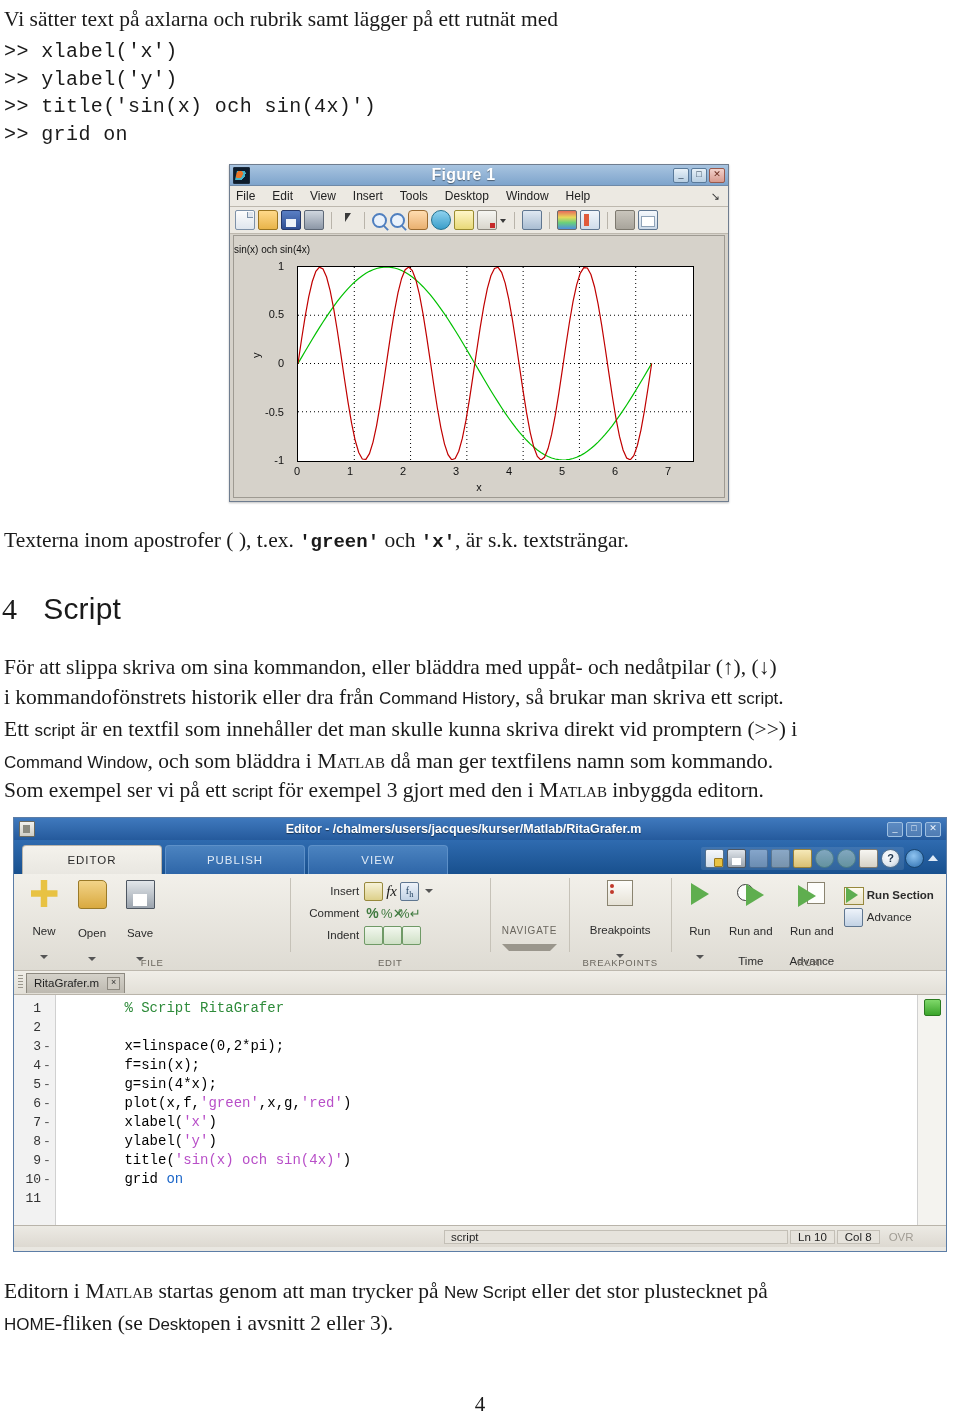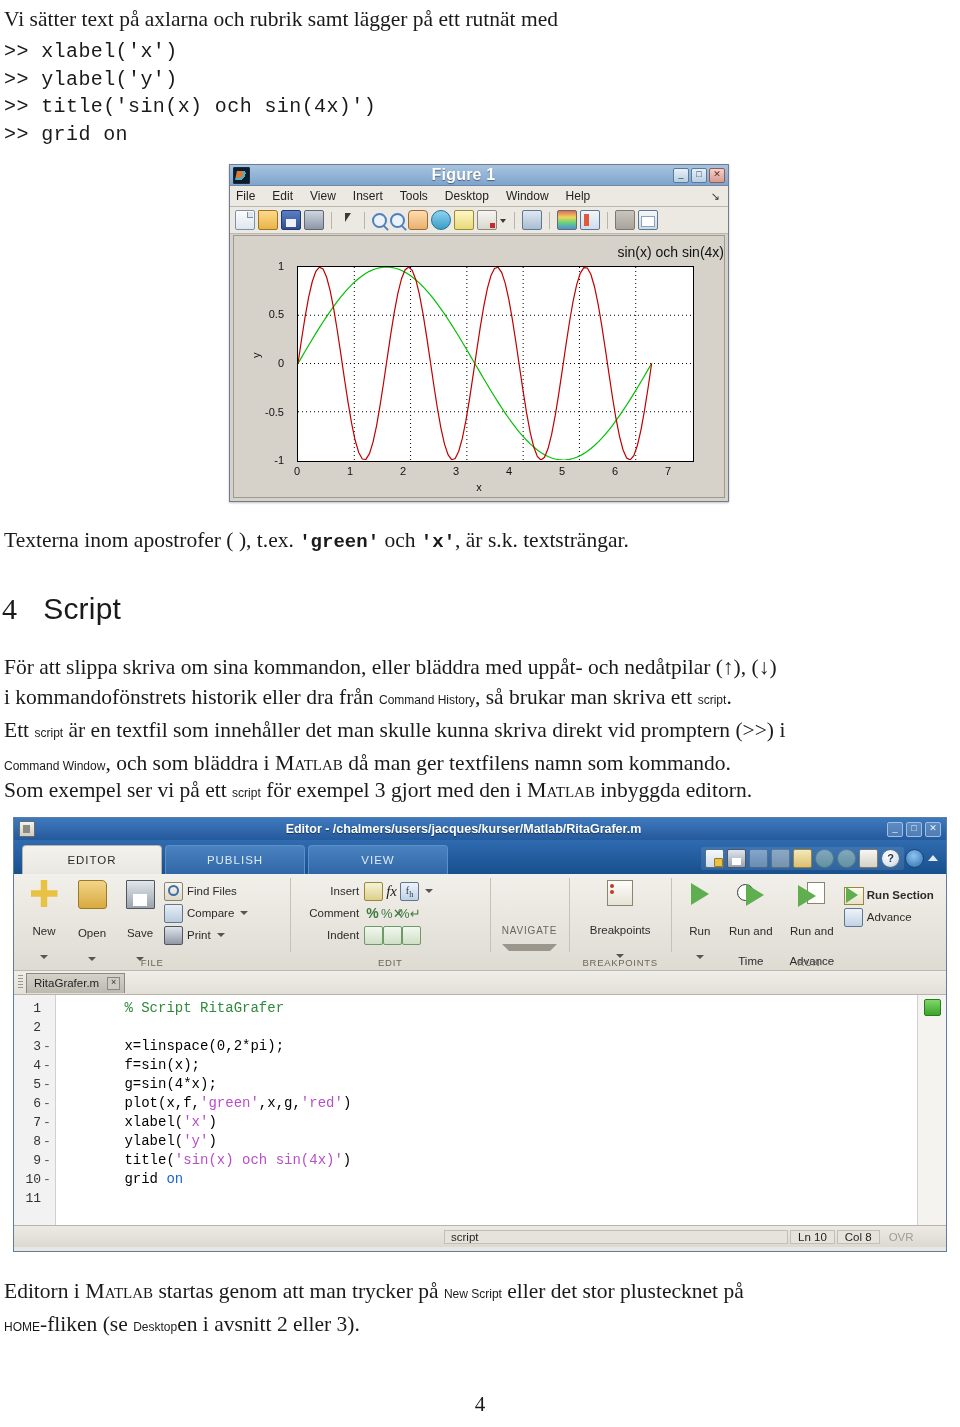--- a/index.html
+++ b/index.html
@@ -10,21 +10,21 @@
   }
   .page{position:relative;width:800px;height:1427px;}
 
   
   .para{font-family:"Liberation Serif",serif;font-size:21.5px;line-height:30px;text-align:justify;}
   .intro{position:absolute;left:4px;top:4px;width:700px;}
   .code-block{position:absolute;left:4px;top:38px;font-family:"Liberation Mono",monospace;font-size:20px;line-height:27.5px;letter-spacing:.4px;}
   .code-block div{white-space:pre;}
 
   .texterna{position:absolute;left:4px;top:528px;width:952px;font-size:21.5px;}
-  .sans{font-family:"Liberation Sans",sans-serif;font-size:12px;}
+  .sans{font-family:"Liberation Sans",sans-serif;font-size:17px;}
   .mono{font-family:"Liberation Mono",monospace;font-size:19px;font-weight:bold;}
   .smallcaps{font-variant:small-caps;font-size:22px;}
 
   h2.section{position:absolute;left:2px;top:592px;margin:0;font-family:"Liberation Sans",sans-serif;
     font-weight:400;font-size:30px;letter-spacing:.2px;}
   h2.section .num{font-family:"Liberation Serif",serif;margin-right:26px;}
 
   .body1{position:absolute;left:4px;top:652px;width:952px;}
   .body2{position:absolute;left:4px;top:775px;width:952px;}
   .body3{position:absolute;left:4px;top:1276px;width:952px;}
@@ -81,22 +81,22 @@
   .ic-legend{background:linear-gradient(#f2f6fb,#cfdcea);border:1px solid #5f7690;}
   .ic-legend:after{content:"";position:absolute;left:3px;top:3px;width:5px;height:12px;background:#e05a3a;}
   .ic-gray{background:linear-gradient(#c9c5bc,#a8a49b);border:1px solid #7d796f;}
   .ic-win{background:linear-gradient(#f5f8fc,#cbd9e8);border:1px solid #5f7690;}
   .ic-win:after{content:"";position:absolute;left:2px;top:5px;right:2px;bottom:2px;background:#fff;border:1px solid #8fa3b8;}
 
   .fig-canvas{position:absolute;left:3px;top:70px;width:492px;height:263px;
     background:#d6d2ca;border:1px solid #9e9a92;box-sizing:border-box;}
   .plotbox{position:absolute;left:63px;top:30px;width:397px;height:196px;
     background:#fff;border:1.5px solid #000;box-sizing:border-box;overflow:hidden;}
-  .plot-title{position:absolute;left:0;right:0;top:8px;text-align:right;
-    font-family:"Liberation Sans",sans-serif;font-size:14px;color:#111;}
+  .plot-title{position:absolute;left:0;right:0;top:8px;text-align:left;
+    font-family:"Liberation Sans",sans-serif;font-size:10px;color:#111;}
   .ylab{position:absolute;left:16px;top:122px;font-family:"Liberation Sans",sans-serif;
     font-size:11px;color:#111;transform:rotate(-90deg);transform-origin:left top;}
   .xlab{position:absolute;left:0;right:0;top:245px;text-align:center;
     font-family:"Liberation Sans",sans-serif;font-size:11px;color:#111;}
   .ytick{position:absolute;right:0;font-family:"Liberation Sans",sans-serif;font-size:11px;
     color:#111;text-align:right;width:40px;}
   .xtick{position:absolute;font-family:"Liberation Sans",sans-serif;font-size:11px;color:#111;
     width:20px;text-align:center;}
 
   
@@ -380,36 +380,20 @@
           <div class="bigbtn">
             <span class="bi bi-open"></span>
             <span class="lbl">Open</span>
             <span class="arr"></span>
           </div>
           <div class="bigbtn">
             <span class="bi bi-save"></span>
             <span class="lbl">Save</span>
             <span class="arr"></span>
           </div>
-          <div style="display:flex;flex-direction:column;justify-content:flex-start;padding-top:2px;">
-            <div class="smbtn">
-              <span class="si si-find"></span>
-              <span class="lbl">Find Files</span>
-            </div>
-            <div class="smbtn">
-              <span class="si si-compare"></span>
-              <span class="lbl">Compare</span>
-              <span class="carr"></span>
-            </div>
-            <div class="smbtn">
-              <span class="si si-print"></span>
-              <span class="lbl">Print</span>
-              <span class="carr"></span>
-            </div>
-          </div>
         </div>
         <div class="glabel">FILE</div>
       </div>
 
       <div class="rsep"></div>
 
       <div class="rgroup" style="width:192px;">
         <div style="display:flex;flex-direction:column;padding-top:2px;">
           <div class="smbtn">
             <span class="rlabel">Insert</span>

